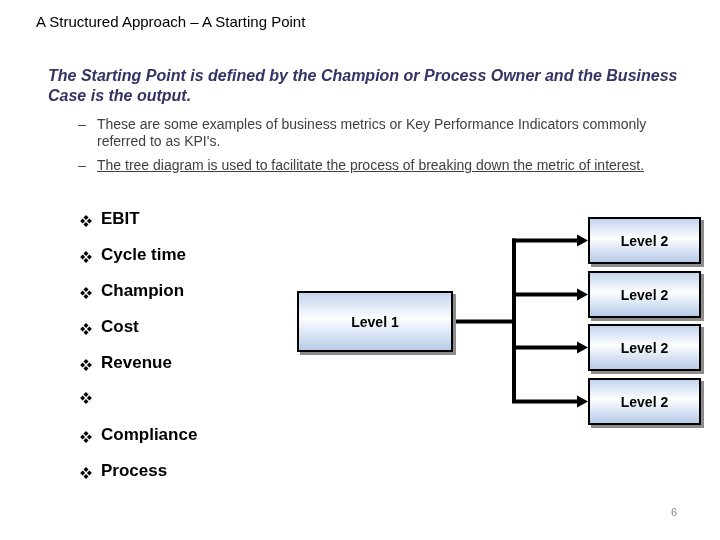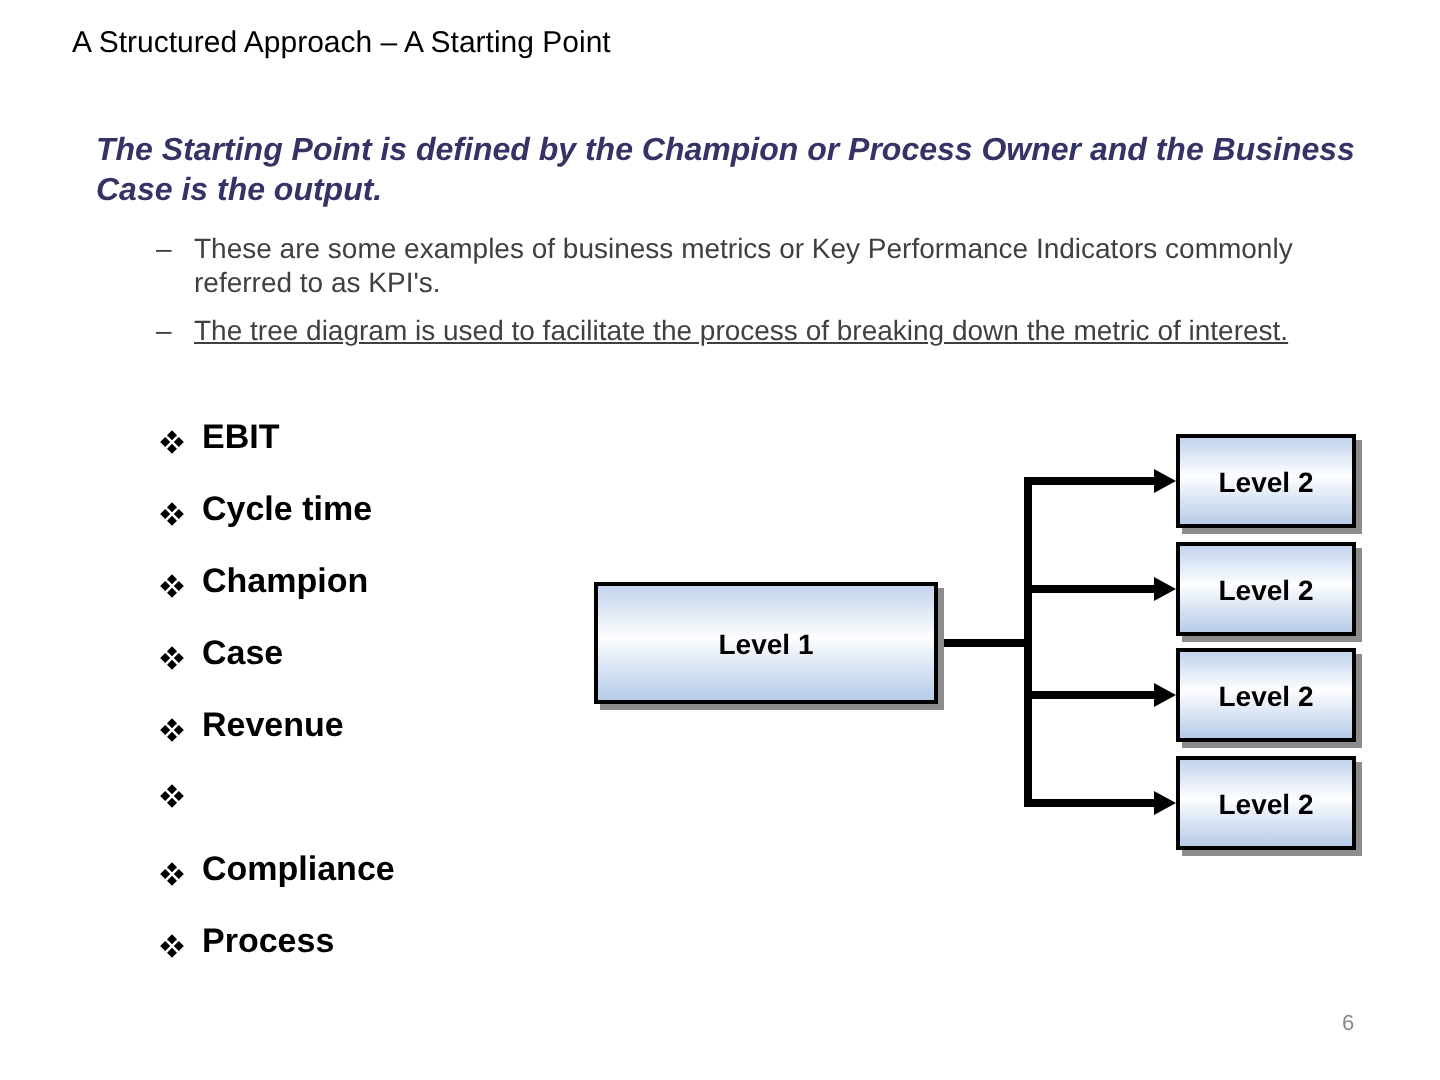--- a/index.html
+++ b/index.html
@@ -45,22 +45,22 @@
     background: linear-gradient(180deg,
       var(--box_gradient_top, #c3d4ed) 0%,
       var(--box_gradient_mid, #fdfeff) 45%,
       #e2ebf7 65%,
       var(--box_gradient_bottom, #b7cbe8) 100%);
     box-shadow: 3px 3px 0 var(--shadow, #8c8c8c);
     display:flex; align-items:center; justify-content:center;
     font-size:14px; font-weight:bold;
     color: var(--kpi_text, #000000);
   }
-  .level1-box { left:297px; top:291px; width:172px; height:61px; }
-  .level2-box { left:588px; width:90px; height:47px; }
+  .level1-box { left:297px; top:291px; width:156px; height:61px; }
+  .level2-box { left:588px; width:113px; height:47px; }
   .l2-1 { top:217px; } .l2-2 { top:271px; } .l2-3 { top:324px; } .l2-4 { top:378px; }
   .connector-layer { position:absolute; left:0; top:0; width:720px; height:540px; pointer-events:none; }
   .page-number {
     position:absolute; left:660px; top:506px; width:28px;
     text-align:center; font-size:11px;
     color: var(--page_number, #8a8a8a);
   }
 </style>
 </head>
 <body>
@@ -115,21 +115,21 @@
 </div>
 <div class="kpi-row" style="top:317px">
   <svg class="kpi-bullet" viewBox="0 0 12 12">
       <g style="fill:var(--kpi_text,#000)">
         <polygon points="6,0.1 8.5,2.6 6,5.1 3.5,2.6"></polygon>
         <polygon points="2.6,3.5 5.1,6 2.6,8.5 0.1,6"></polygon>
         <polygon points="9.4,3.5 11.9,6 9.4,8.5 6.9,6"></polygon>
         <polygon points="6,6.9 8.5,9.4 6,11.9 3.5,9.4"></polygon>
       </g>
     </svg>
-  <span>Case</span>
+  <span>Cost</span>
 </div>
 <div class="kpi-row" style="top:353px">
   <svg class="kpi-bullet" viewBox="0 0 12 12">
       <g style="fill:var(--kpi_text,#000)">
         <polygon points="6,0.1 8.5,2.6 6,5.1 3.5,2.6"></polygon>
         <polygon points="2.6,3.5 5.1,6 2.6,8.5 0.1,6"></polygon>
         <polygon points="9.4,3.5 11.9,6 9.4,8.5 6.9,6"></polygon>
         <polygon points="6,6.9 8.5,9.4 6,11.9 3.5,9.4"></polygon>
       </g>
     </svg>

